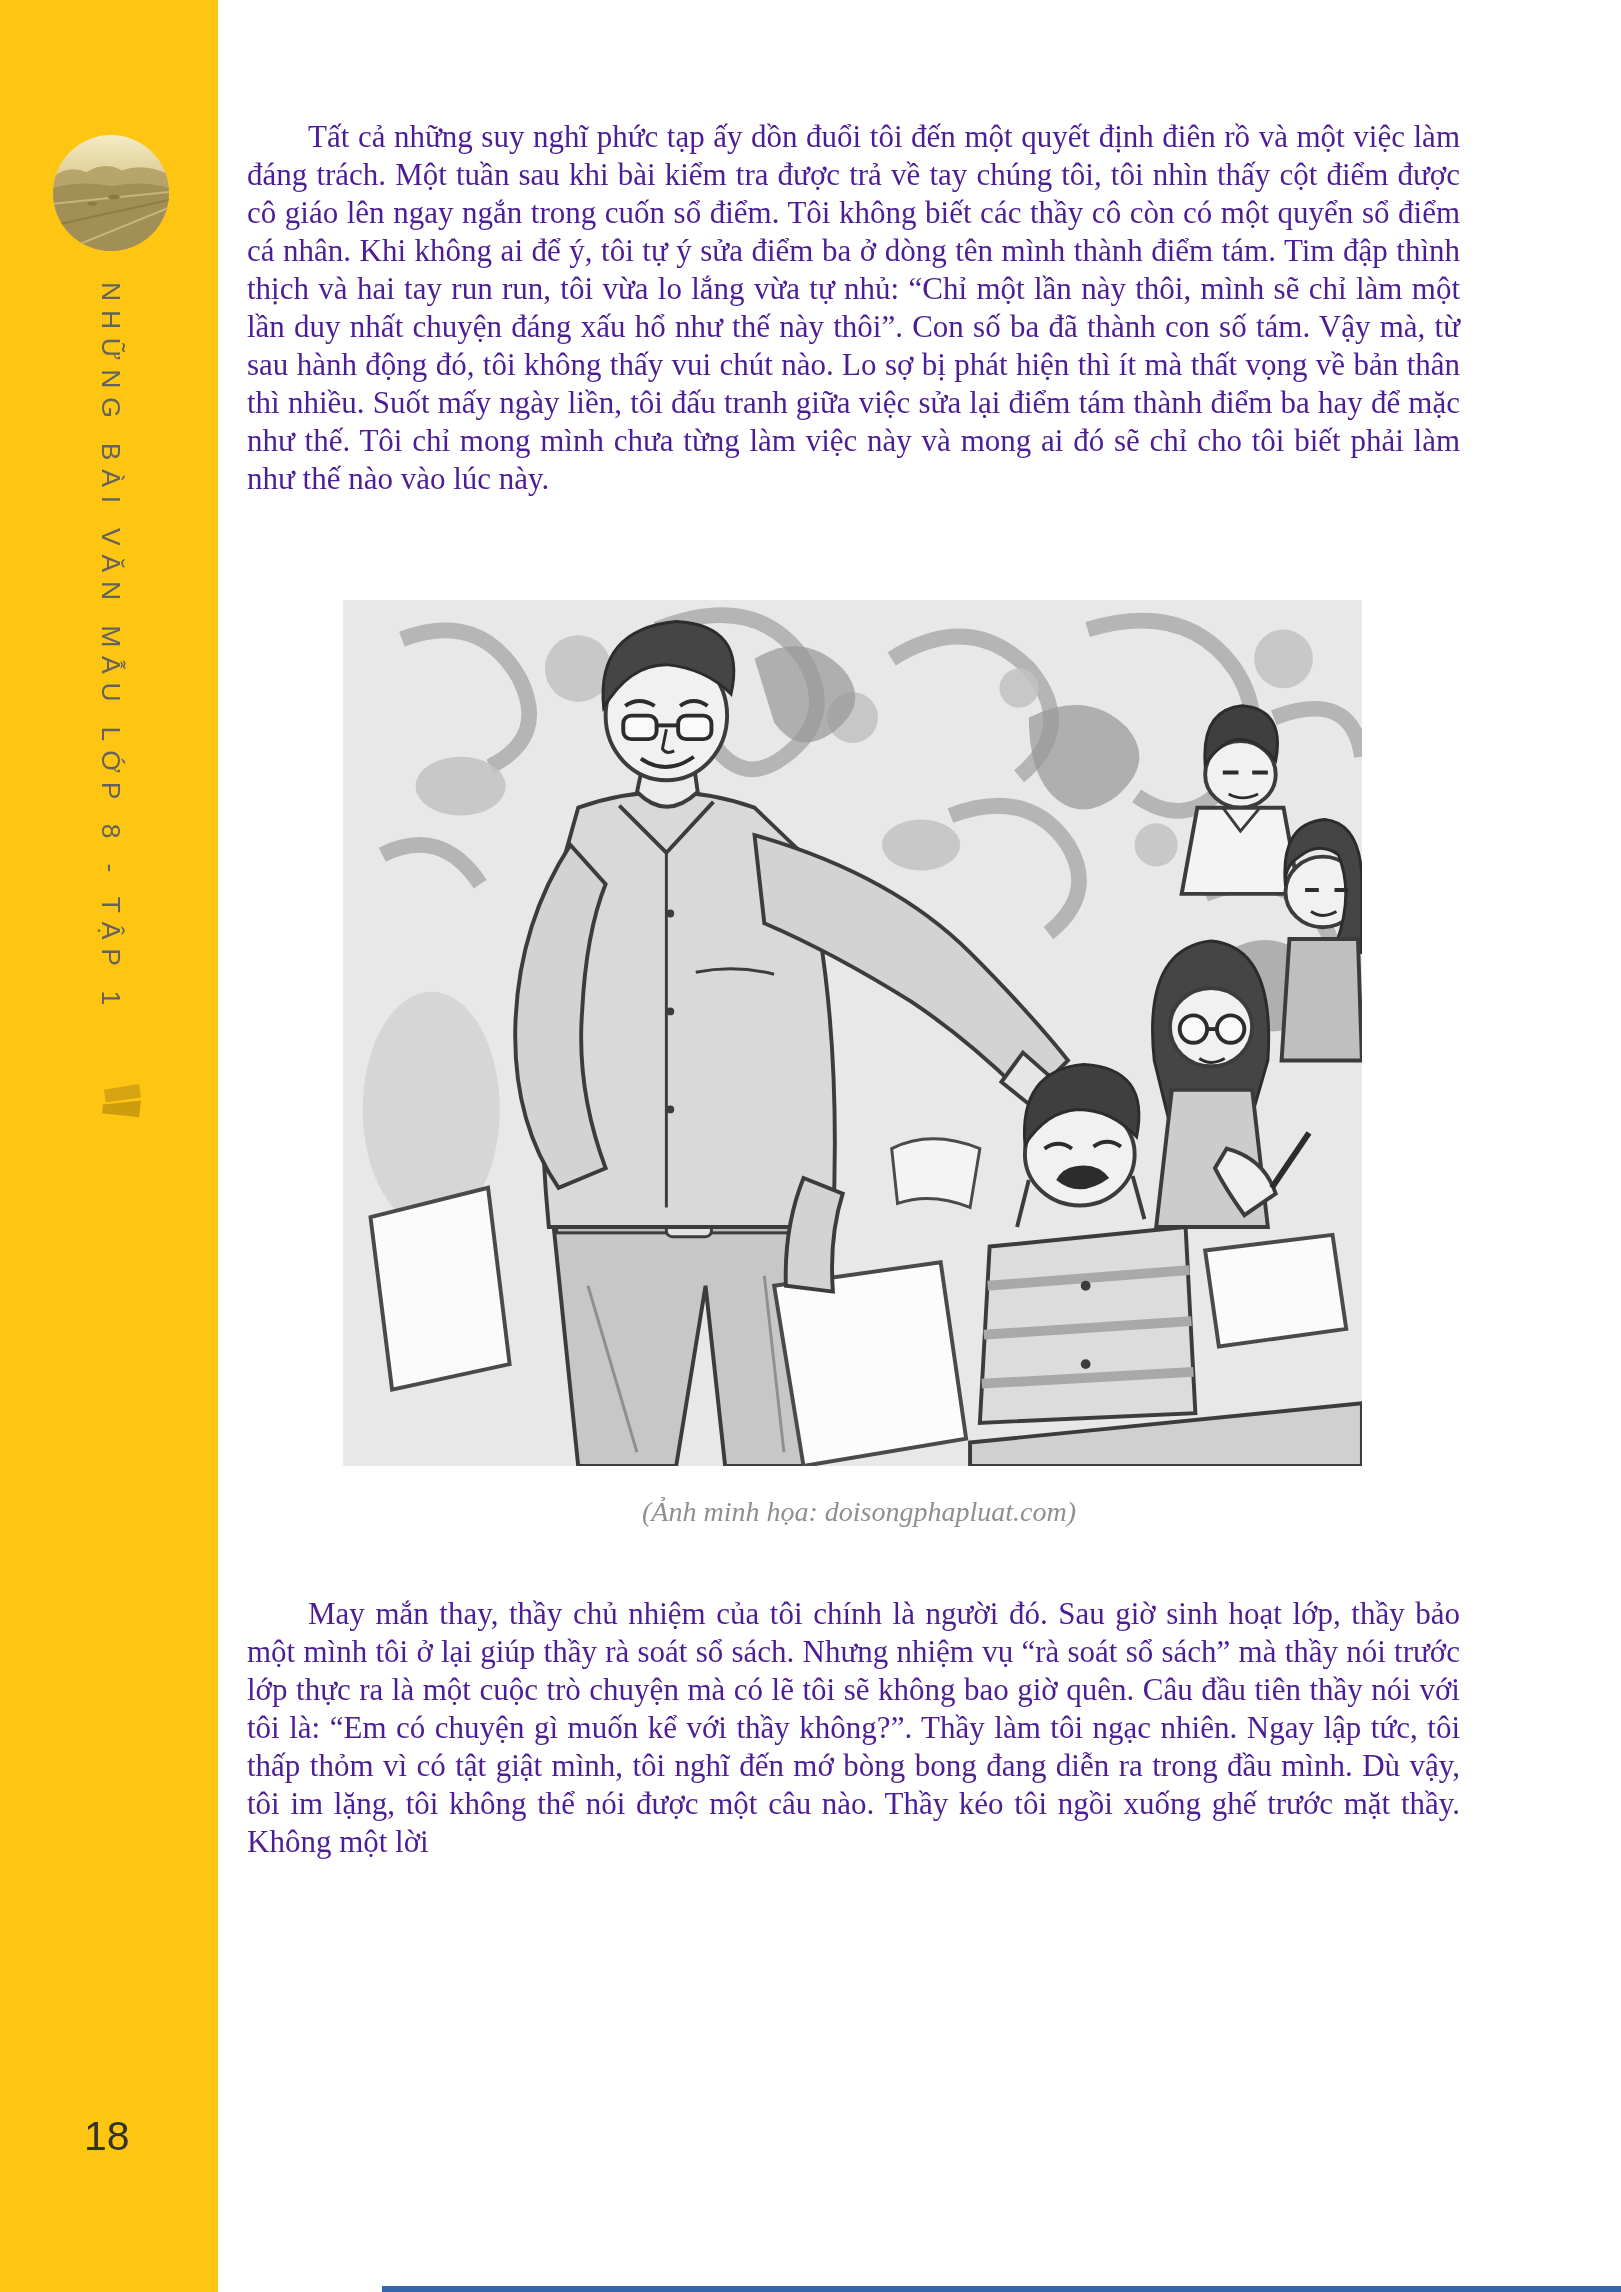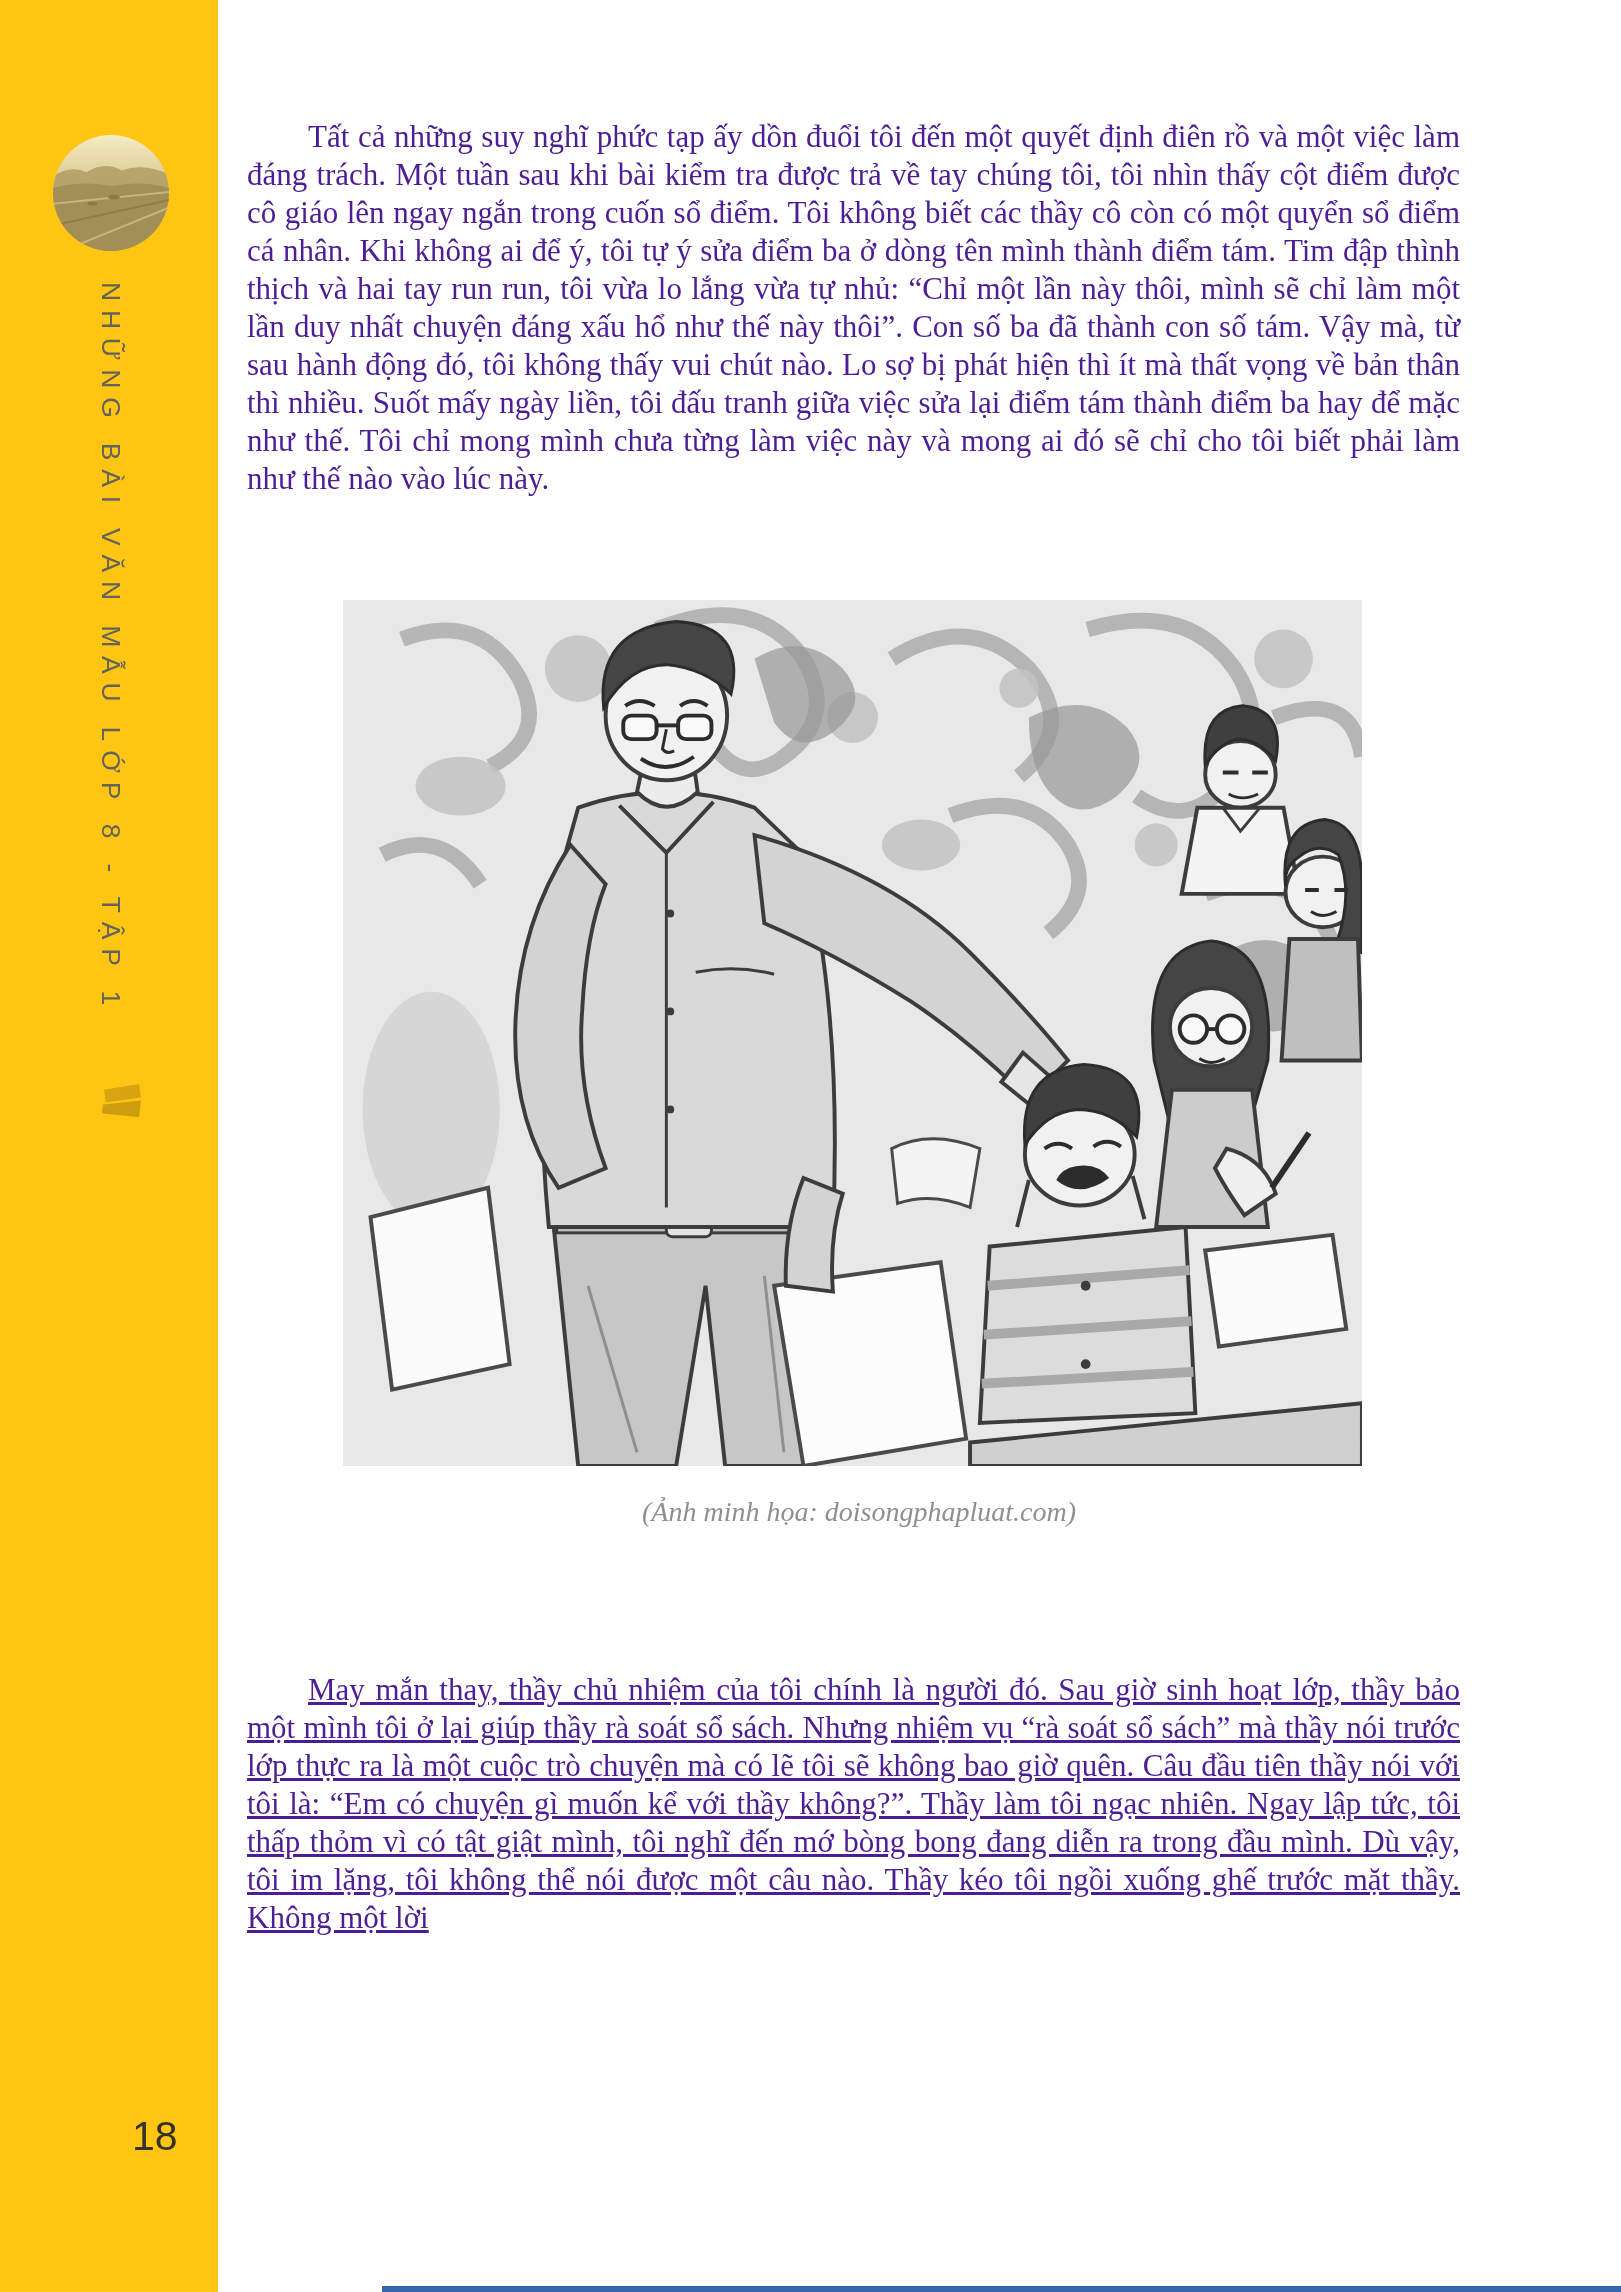--- a/index.html
+++ b/index.html
@@ -25,30 +25,30 @@
     font-family:"Liberation Sans", sans-serif;
     font-size:26.5px;letter-spacing:8.8px;color:#63635a;
     white-space:nowrap;
   }
   .book-icon{
     position:absolute;left:101px;top:1081px;width:43px;height:41px;
   }
   .pagenum{
     position:absolute;left:84px;top:2113px;
     font-family:"Liberation Sans", sans-serif;
-    font-size:41px;color:#33332b;margin-left:48px;
+    font-size:41px;color:#33332b;
   }
   
   .para{
     position:absolute;left:247px;width:1213px;margin:0;
     font-size:31px;line-height:38px;color:#4c1d95;
     text-align:justify;text-indent:61px;
   }
   .para1{top:118px;}
-  .para2{top:1671px;text-decoration:underline;}
+  .para2{top:1595px;}
   .caption{
     position:absolute;left:642px;top:1496px;margin:0;
     font-size:28px;font-style:italic;color:#8f8f8f;text-align:center;
   }
   
   .illustration{
     position:absolute;left:343px;top:600px;width:1019px;height:866px;margin:0;
   }
   .illustration svg{display:block;width:100%;height:100%;}
   

